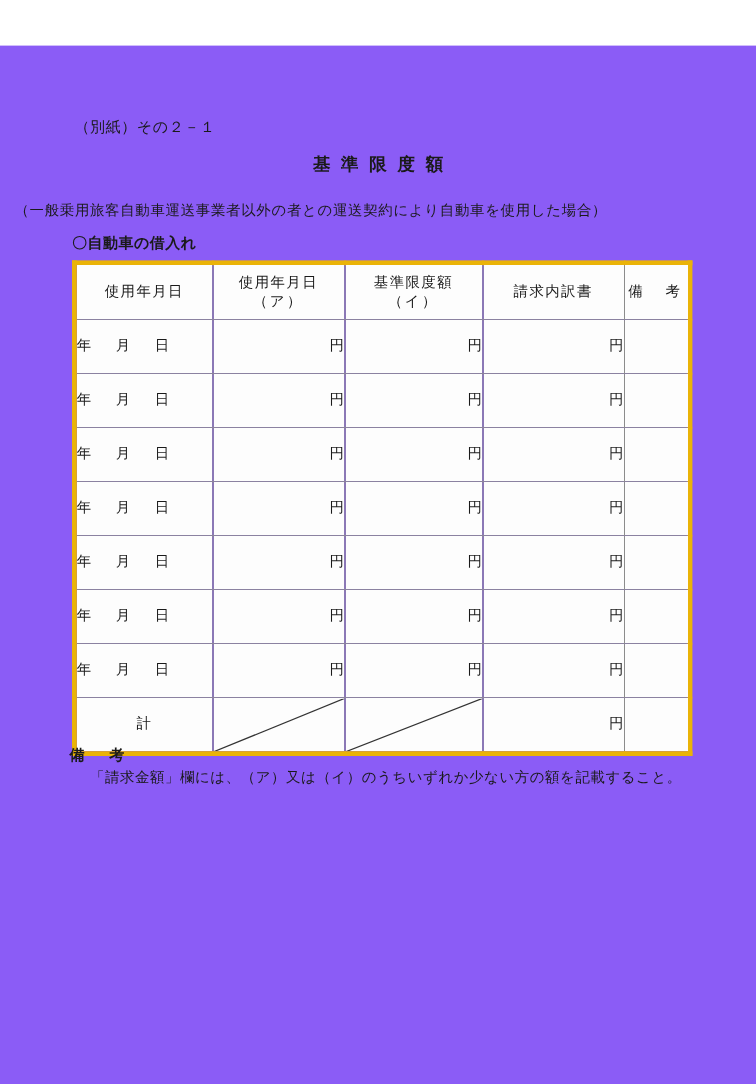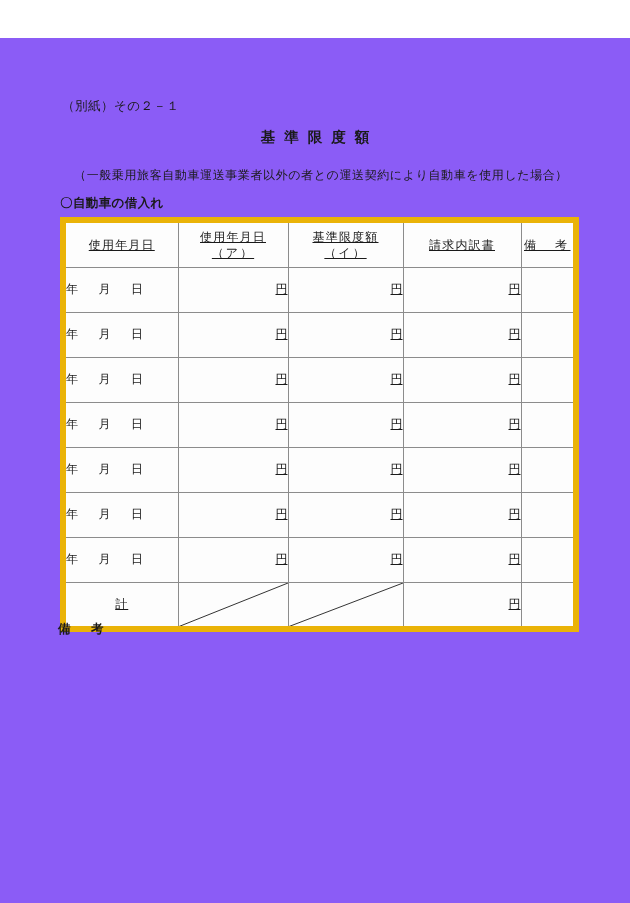--- a/index.html
+++ b/index.html
@@ -46,21 +46,21 @@
     letter-spacing: 9px;
     text-indent: 9px;
     font-family: "DejaVu Sans", "Liberation Sans", sans-serif;
   }
 
   .doc-subtitle {
     position: absolute;
     left: 12px;
     right: 0;
     top: 129px;
-    text-align: center;
+    text-align: left;
     font-size: 12px;
     letter-spacing: 0.6px;
     white-space: nowrap;
   }
 
   
   .section-heading {
     position: absolute;
     left: 60px;
     top: 157px;
@@ -90,22 +90,21 @@
   table.billing th {
     border: 1px solid #8c8c8c;
     padding: 0;
     font-weight: normal;
     vertical-align: middle;
     position: relative;
     background: #fdfdfd;
   }
   
   table.billing {
-    border: 6px solid #eab308;
-    text-decoration: underline;
+    border: 4px solid #eab308;
   }
 
   col.c-date  { width: 115px; }
   col.c-a     { width: 110px; }
   col.c-b     { width: 115px; }
   col.c-claim { width: 118px; }
   col.c-note  { width: 55px; }
 
   thead tr { height: 47px; }
   tbody tr.data-row { height: 45px; }
@@ -312,15 +311,16 @@
           <td class="money-cell">円</td>
           <td></td>
         </tr>
 
       </tbody>
     </table>
   </div>
 
   <div class="notes">
     <div class="notes-title">備　考</div>
+    <div class="notes-body">「請求金額」欄には、（ア）又は（イ）のうちいずれか少ない方の額を記載すること。</div>
   </div>
 
 </div>
 
 </body></html>

